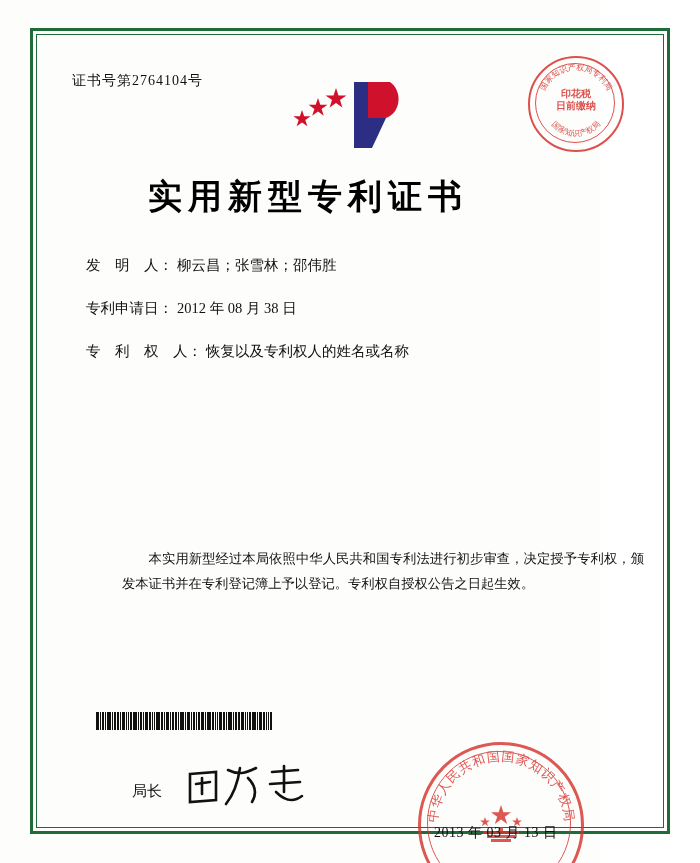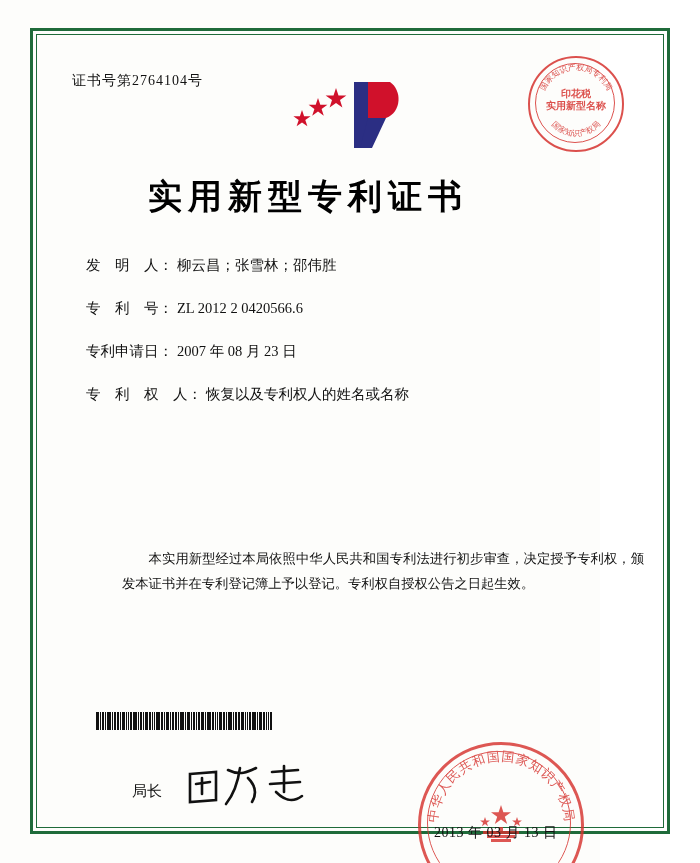--- a/index.html
+++ b/index.html
@@ -248,35 +248,32 @@
       </defs>
       <text font-size="8" fill="#d6332f" font-family="DejaVu Sans, sans-serif">
         <textPath href="#arcTop" startOffset="50%" text-anchor="middle">国家知识产权局专利局</textPath>
       </text>
       <text font-size="8" fill="#d6332f" font-family="DejaVu Sans, sans-serif">
         <textPath href="#arcBot" startOffset="50%" text-anchor="middle">国家知识产权局</textPath>
       </text>
     </svg>
     <div class="st-text-center">
       <div>印花税</div>
-      <div>实用新型名称</div>
+      <div>日前缴纳</div>
     </div>
   </div>
 
   <div class="main-title">实用新型专利证书</div>
 
   <div class="fields">
     <div class="field-row">
       <span class="field-label">发　明　人：</span><span class="field-value">柳云昌；张雪林；邵伟胜</span>
     </div>
     <div class="field-row">
-      <span class="field-label">专　利　号：</span><span class="field-value">ZL 2012 2 0420566.6</span>
-    </div>
-    <div class="field-row">
-      <span class="field-label">专利申请日：</span><span class="field-value">2007 年 08 月 23 日</span>
+      <span class="field-label">专利申请日：</span><span class="field-value">2012 年 08 月 38 日</span>
     </div>
     <div class="field-row">
       <span class="field-label">专　利　权　人：</span><span class="field-value">恢复以及专利权人的姓名或名称</span>
     </div>
   </div>
 
   <div class="body-text">
     <p>本实用新型经过本局依照中华人民共和国专利法进行初步审查，决定授予专利权，颁发本证书并在专利登记簿上予以登记。专利权自授权公告之日起生效。</p>
   </div>
 

